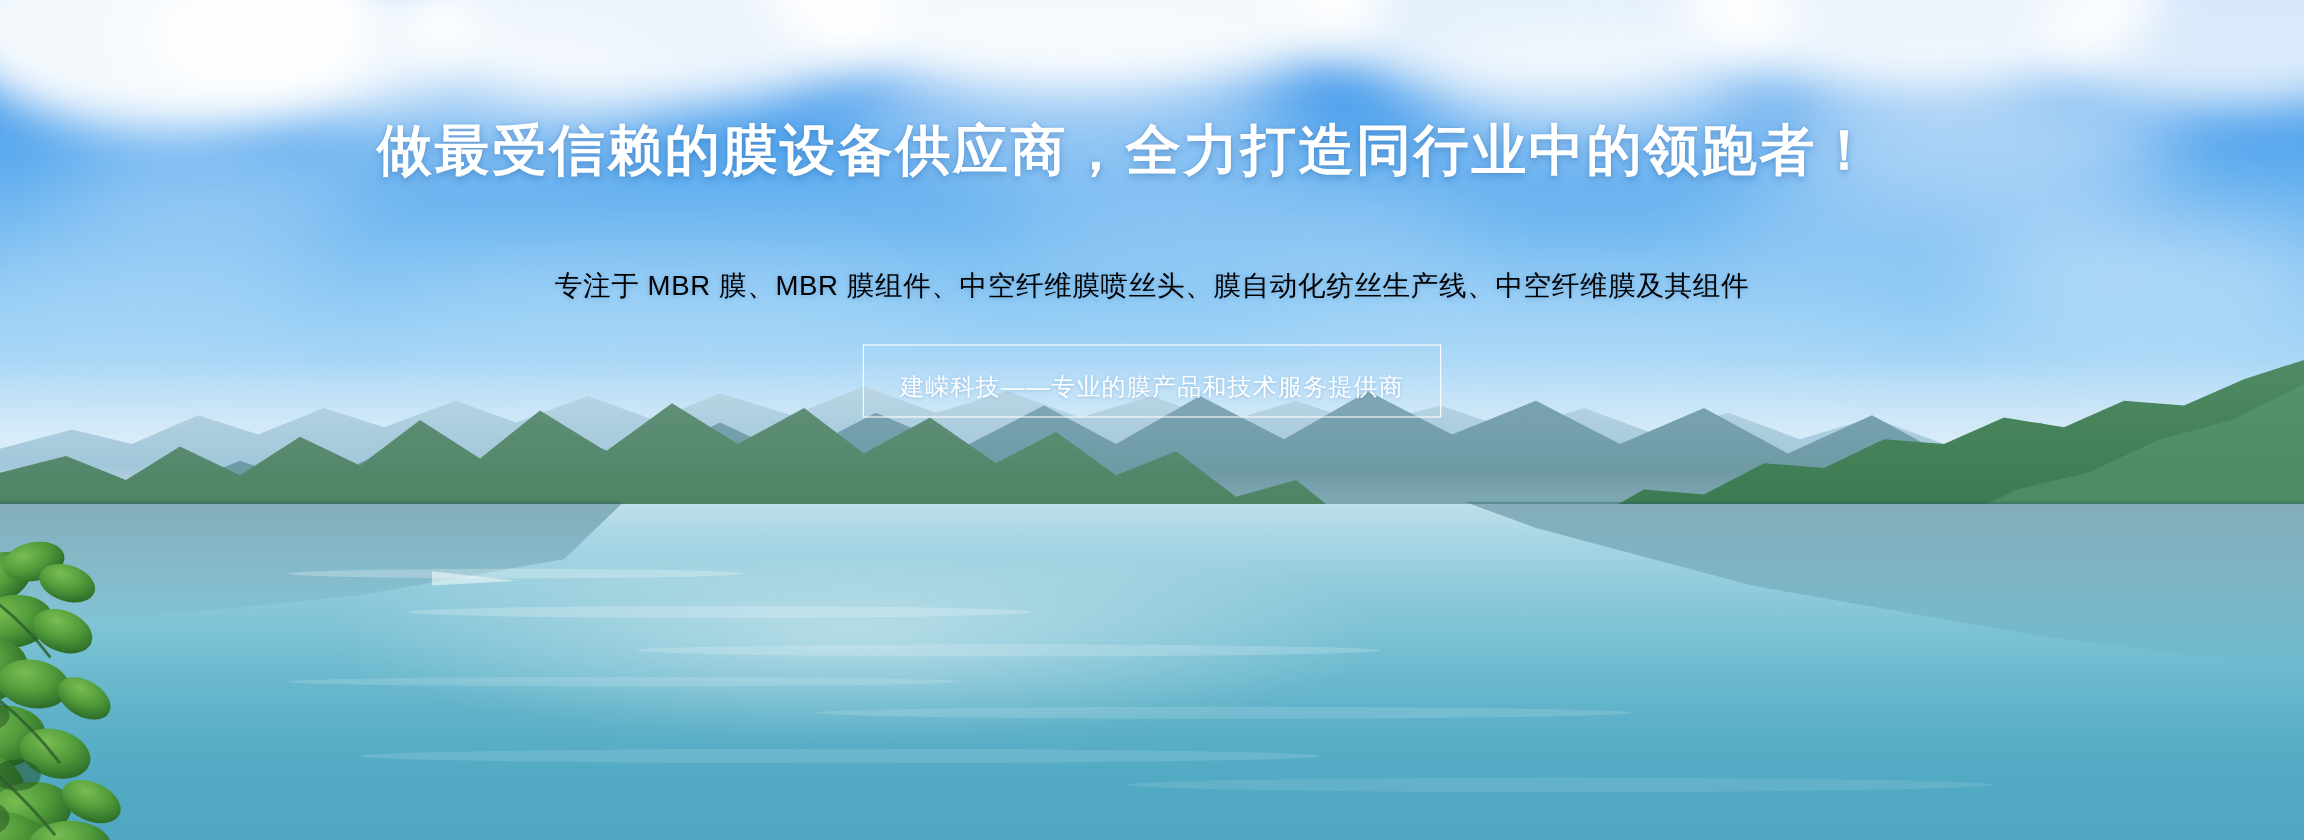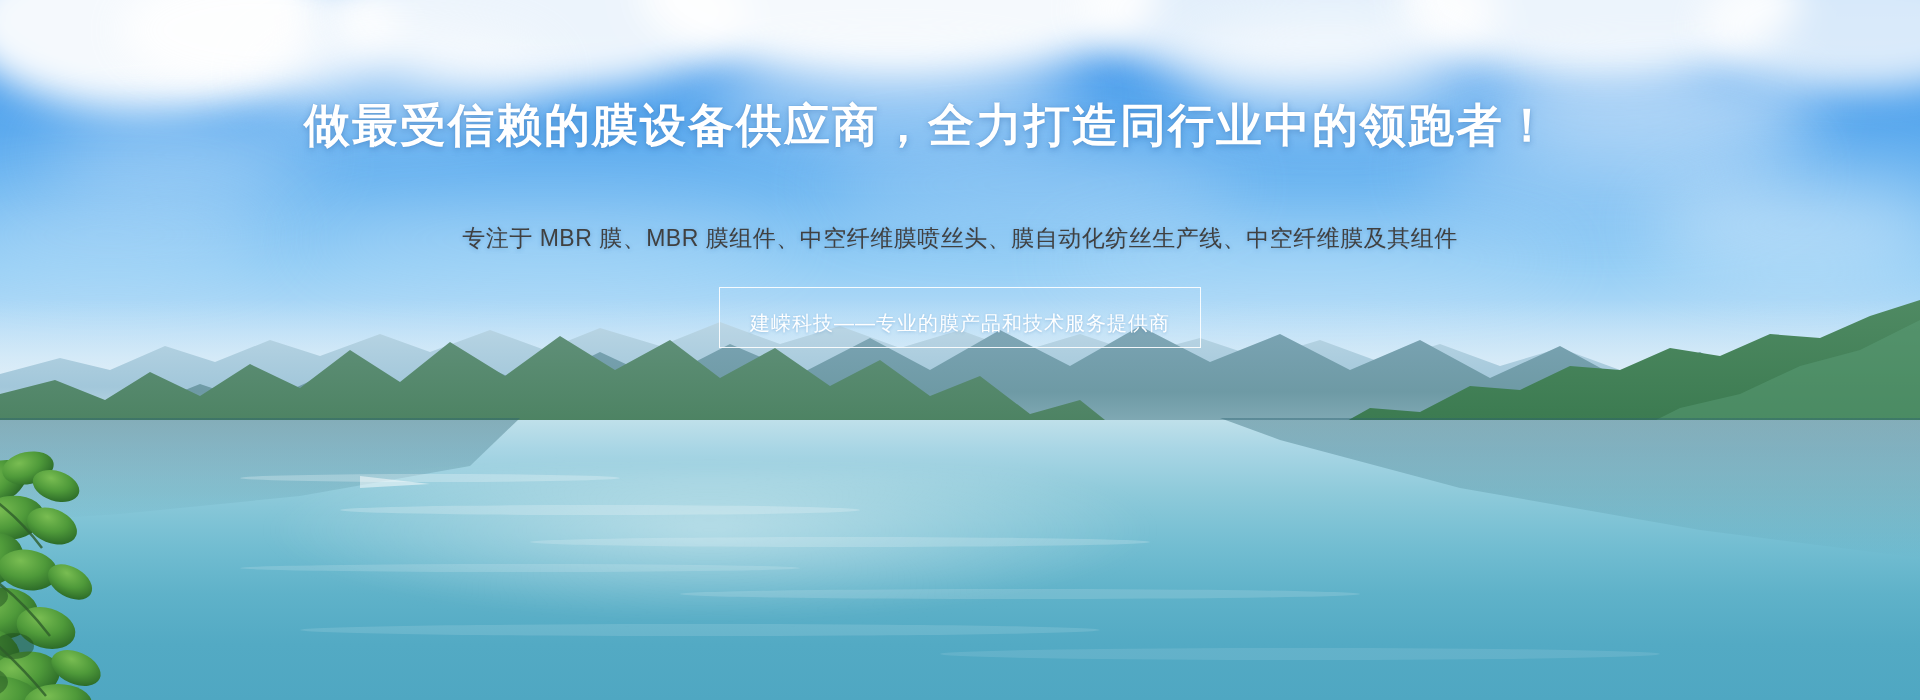--- a/index.html
+++ b/index.html
@@ -125,41 +125,41 @@
   .hero-text {
     position: absolute;
     left: 0; top: 0;
     width: 1920px;
     text-align: center;
     z-index: 40;
   }
 
   .hero-title {
     position: absolute;
-    left: 0; top: 97px;
+    left: 10px; top: 97px;
     width: 1856px;
     font-size: 46px;
     font-weight: bold;
     line-height: 56px;
     color: #ffffff;
     letter-spacing: 2px;
     white-space: nowrap;
     text-shadow:
       0 0 1px rgba(40,110,180,.55),
       0 2px 6px rgba(30,90,160,.35);
   }
 
   .hero-sub {
     position: absolute;
     left: 0; top: 222px;
     width: 1920px;
     font-size: 23px;
     font-weight: normal;
     line-height: 32px;
-    color: #404040;
+    color: #000000;
     letter-spacing: .5px;
     white-space: nowrap;
     text-shadow: 0 1px 4px rgba(40,110,180,.35);
   }
 
   .hero-badge-wrap {
     position: absolute;
     left: 0; top: 287px;
     width: 1920px;
     text-align: center;

